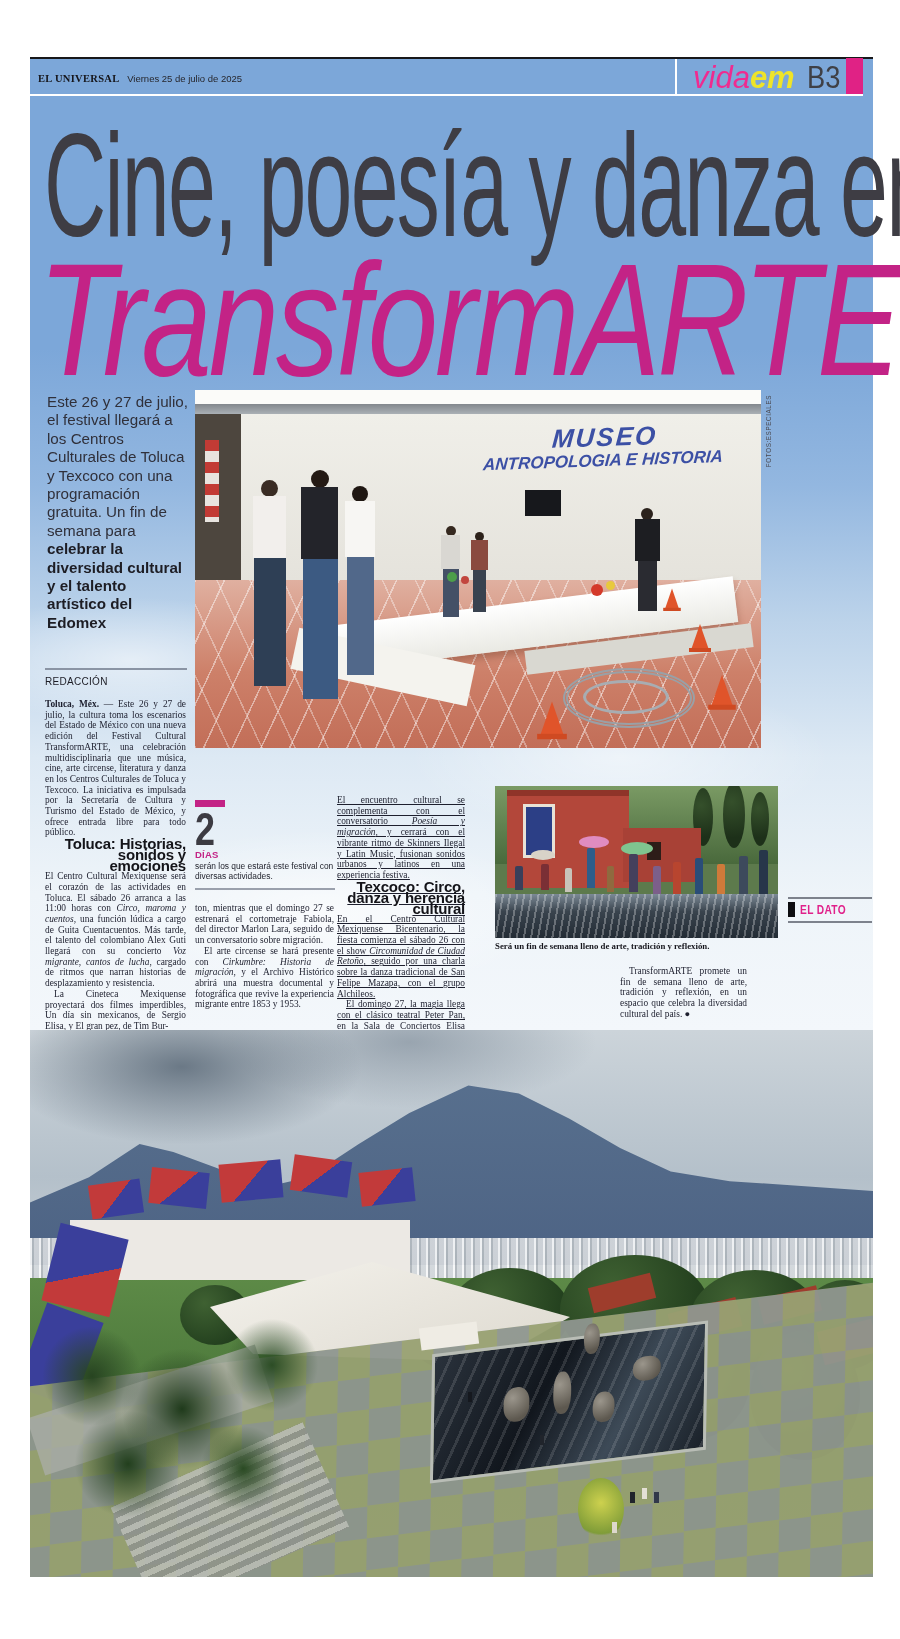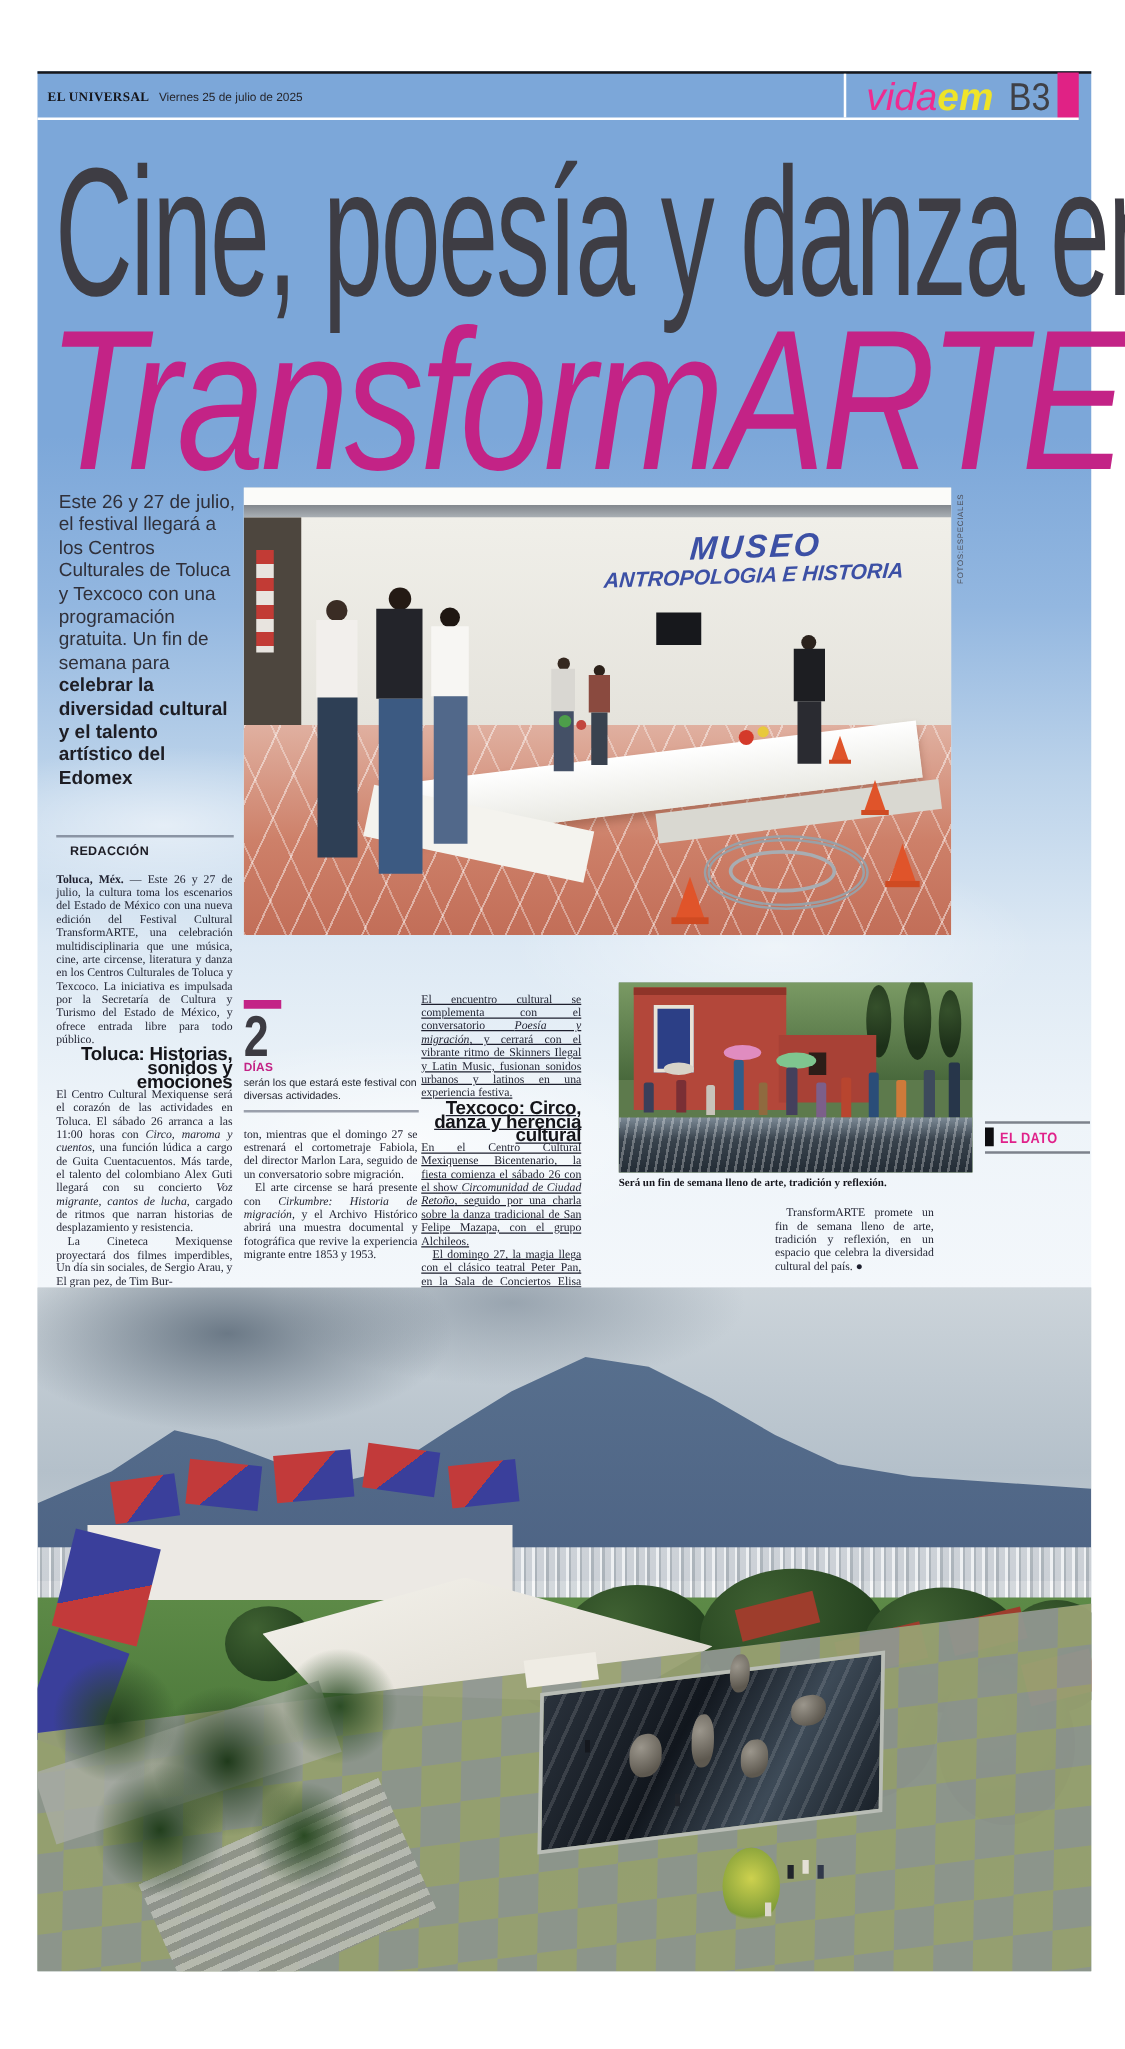--- a/index.html
+++ b/index.html
@@ -37,21 +37,21 @@
   .cond1{display:inline-block;transform:scaleX(.59);transform-origin:0 0;}
   .cond2{display:inline-block;transform:scaleX(.79);transform-origin:0 0;}
 
   
   .standfirst{left:47px;top:393px;width:141px;font-family:"Liberation Sans",sans-serif;
     font-size:15.2px;line-height:18.4px;color:#30303a;}
   .standfirst .bd{font-weight:bold;color:#1d1d24;}
 
   
   .rule{height:2px;background:#8a94a4;}
-  .byline{left:56px;top:676px;font-family:"Liberation Sans",sans-serif;font-weight:bold;
+  .byline{left:45px;top:676px;font-family:"Liberation Sans",sans-serif;font-weight:normal;
     font-size:10px;color:#1c1c24;letter-spacing:.3px;}
   .body{font-family:"Liberation Serif",serif;font-size:9.4px;line-height:10.7px;
     text-align:justify;color:#1d1f2e;}
   .body p{margin:0;}
   .body .ind{text-indent:9px;}
   .body .it{font-style:italic;}
   .body .bd{font-weight:bold;}
   .subhead{font-family:"Liberation Sans",sans-serif;font-weight:bold;font-size:15px;
     line-height:11px;color:#141419;letter-spacing:-.2px;margin:5px 0 1px;text-align:right;}
   .caption{font-family:"Liberation Serif",serif;font-weight:bold;font-size:8.8px;
@@ -257,21 +257,21 @@
     <div class="abs rope2"></div>
   </div>
   <div class="abs m-credit">FOTOS:ESPECIALES</div>
 
   <div class="abs rule" style="left:45px;top:668px;width:142px;"></div>
   <div class="abs byline">REDACCIÓN</div>
   <div class="abs body" style="left:45px;top:699px;width:141px;">
     <p><span class="bd">Toluca, Méx.</span><span> — Este 26 y 27 de julio, la cultura toma los escenarios del Estado de México con una nueva edición del Festival Cultural TransformARTE, una celebración multidisciplinaria que une música, cine, arte circense, literatura y danza en los Centros Culturales de Toluca y Texcoco. La iniciativa es impulsada por la Secretaría de Cultura y Turismo del Estado de México, y ofrece entrada libre para todo público.</span></p>
     <p class="subhead">Toluca: Historias, sonidos y emociones</p>
     <p><span>El Centro Cultural Mexiquense será el corazón de las actividades en Toluca. El sábado 26 arranca a las 11:00 horas con </span><span class="it">Circo, maroma y cuentos</span><span>, una función lúdica a cargo de Guita Cuentacuentos. Más tarde, el talento del colombiano Alex Guti llegará con su concierto </span><span class="it">Voz migrante, cantos de lucha</span><span>, cargado de ritmos que narran historias de desplazamiento y resistencia.</span></p>
-    <p class="ind"><span>La Cineteca Mexiquense proyectará dos filmes imperdibles, Un día sin sociales, de Sergio Arau, y El gran pez, de Tim Bur-</span></p>
+    <p class="ind"><span>La Cineteca Mexiquense proyectará dos filmes imperdibles, Un día sin mexicanos, de Sergio Elisa, y El gran pez, de Tim Bur-</span></p>
   </div>
 
   <div class="abs statbar"></div>
   <div class="abs statnum">2</div>
   <div class="abs statlabel">DÍAS</div>
   <div class="abs stattext">serán los que estará este festival con diversas actividades.</div>
   <div class="abs rule" style="left:195px;top:888px;width:140px;height:1.5px;background:#9aa0ac;"></div>
   <div class="abs body" style="left:195px;top:903px;width:139px;">
     <p><span>ton, mientras que el domingo 27 se estrenará el cortometraje Fabiola, del director Marlon Lara, seguido de un conversatorio sobre migración.</span></p>
     <p class="ind"><span>El arte circense se hará presente con </span><span class="it">Cirkumbre: Historia de migración</span><span>, y el Archivo Histórico abrirá una muestra documental y fotográfica que revive la experiencia migrante entre 1853 y 1953.</span></p>

